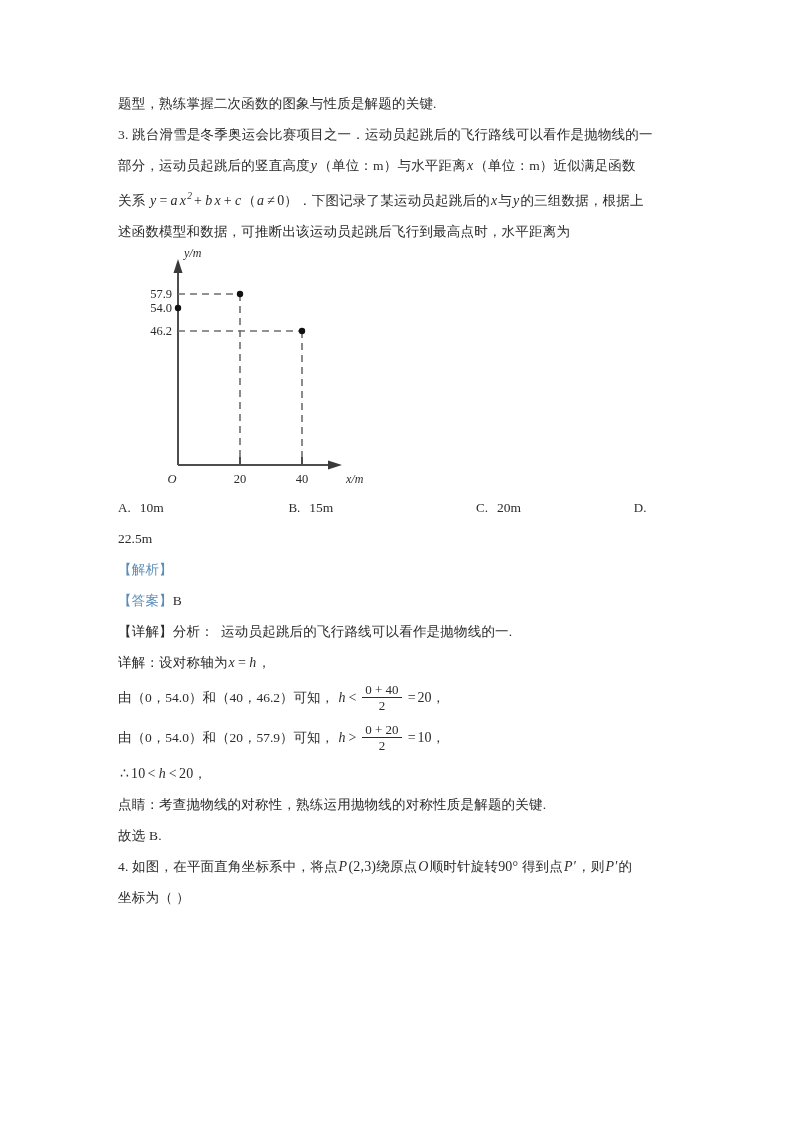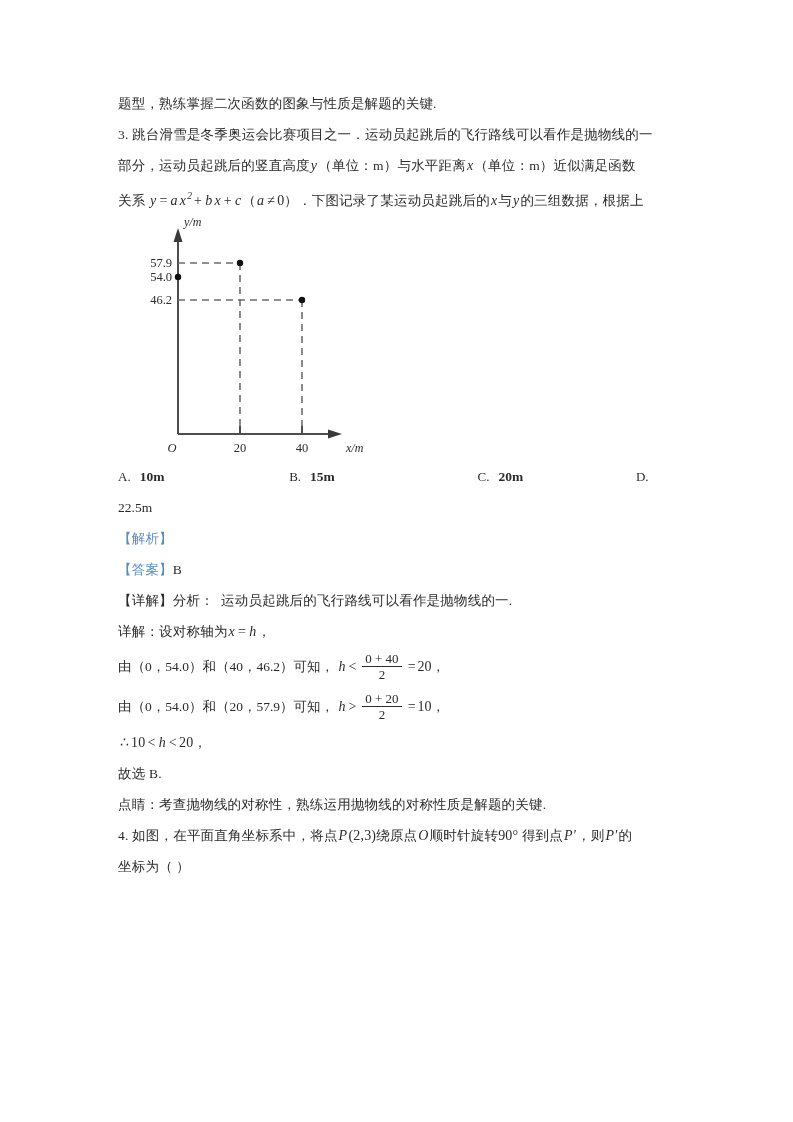--- a/index.html
+++ b/index.html
@@ -63,21 +63,21 @@
     position: relative;
     font-size: 13.5px;
     line-height: 31px;
     color: #2b2b2b;
   }
   .opt {
     display: inline-block;
     white-space: nowrap;
   }
   .opt .lab { font-size: 13px; }
-  .opt .val { padding-left: 9px; font-size: 13.5px; font-weight: bold; }
+  .opt .val { padding-left: 9px; font-size: 13.5px; }
 
   
   .frac {
     display: inline-block;
     vertical-align: middle;
     text-align: center;
     font-style: normal;
     position: relative;
     top: -1px;
     margin: 0 4px;
@@ -124,20 +124,21 @@
     </div>
 
     <div class="line">
       <span>部分，运动员起跳后的竖直高度</span><span class="mi">y</span><span>（单位：m）与水平距离</span><span class="mi">x</span><span>（单位：m）近似满足函数</span>
     </div>
 
     <div class="line">
       <span>关系</span>&nbsp;<span class="mi">y</span><span class="mo">=</span><span class="mi">a</span><span class="mi">x</span><sup class="exp">2</sup><span class="mo">+</span><span class="mi">b</span><span class="mi">x</span><span class="mo">+</span><span class="mi">c</span><span>（</span><span class="mi">a</span><span class="mo">≠</span><span class="mn">0</span><span>）．</span><span>下图记录了某运动员起跳后的</span><span class="mi">x</span><span>与</span><span class="mi">y</span><span>的三组数据，根据上</span>
     </div>
 
+    <div class="line">述函数模型和数据，可推断出该运动员起跳后飞行到最高点时，水平距离为</div>
 
     <div class="figure">
       <svg width="240" height="245" viewBox="0 0 240 245">
 
         <line x1="42" y1="218" x2="42" y2="22" stroke="#4d4d4d" stroke-width="2"></line>
         <polygon points="42,12 37.5,26 46.5,26" fill="#3a3a3a"></polygon>
 
         <line x1="42" y1="218" x2="196" y2="218" stroke="#4d4d4d" stroke-width="2"></line>
         <polygon points="206,218 192,213.5 192,222.5" fill="#3a3a3a"></polygon>
 
@@ -202,25 +203,25 @@
     </div>
 
     <div class="eqline">
       <span>由（0，54.0）和（20，57.9）可知，</span>&nbsp;<span class="mi">h</span><span class="mo">&gt;</span><span class="frac"><span class="num">0 + 20</span><span class="den">2</span></span><span class="mo">=</span><span class="mn">10</span><span>，</span>
     </div>
 
     <div class="line">
       <span class="mo">∴</span><span class="mn">10</span><span class="mo">&lt;</span><span class="mi">h</span><span class="mo">&lt;</span><span class="mn">20</span><span>，</span>
     </div>
 
+    <div class="line">
+      <span>点睛：</span><span>考查抛物线的对称性，熟练运用抛物线的对称性质是解题的关键.</span>
+    </div>
+
     <div class="line">故选 B.</div>
-
-    <div class="line">
-      <span>点睛：</span><span>考查抛物线的对称性，熟练运用抛物线的对称性质是解题的关键.</span>
-    </div>
 
     <div class="line">
       <span>4.</span>&nbsp;<span>如图，在平面直角坐标系中，将点</span><span class="mi">P</span><span class="mn">(2,3)</span><span>绕原点</span><span class="mi">O</span><span>顺时针旋转</span><span class="mn">90°</span>&nbsp;<span>得到点</span><span class="mi">P′</span><span>，则</span><span class="mi">P′</span><span>的</span>
     </div>
     <div class="line">坐标为（        ）</div>
 
   </div>
 </div>
 
 </body></html>

